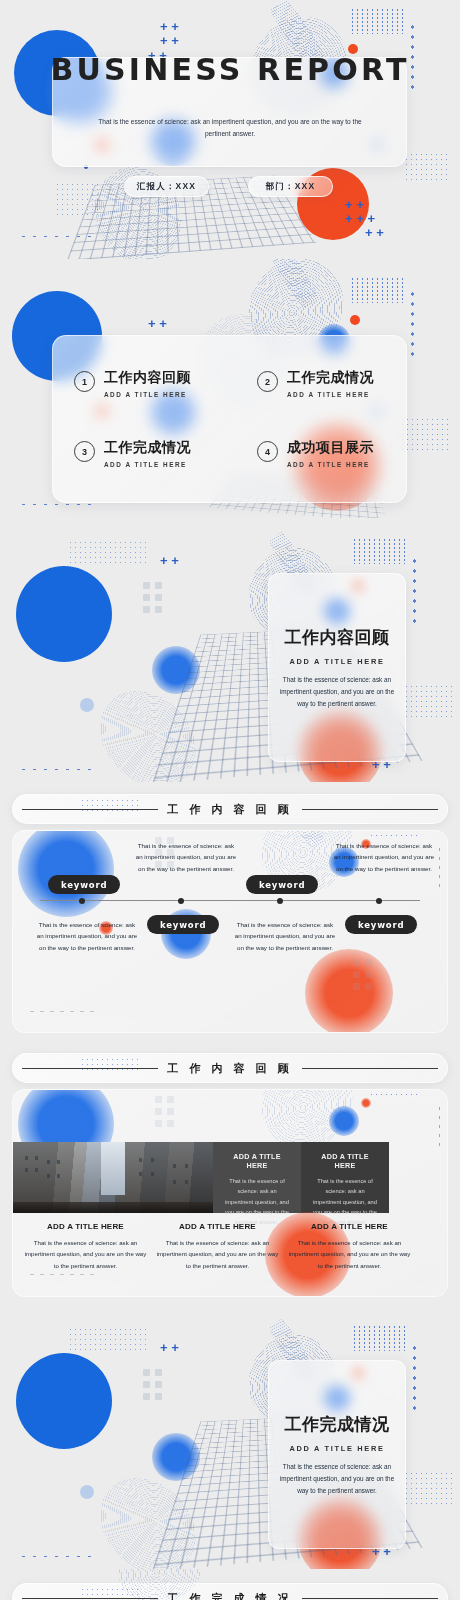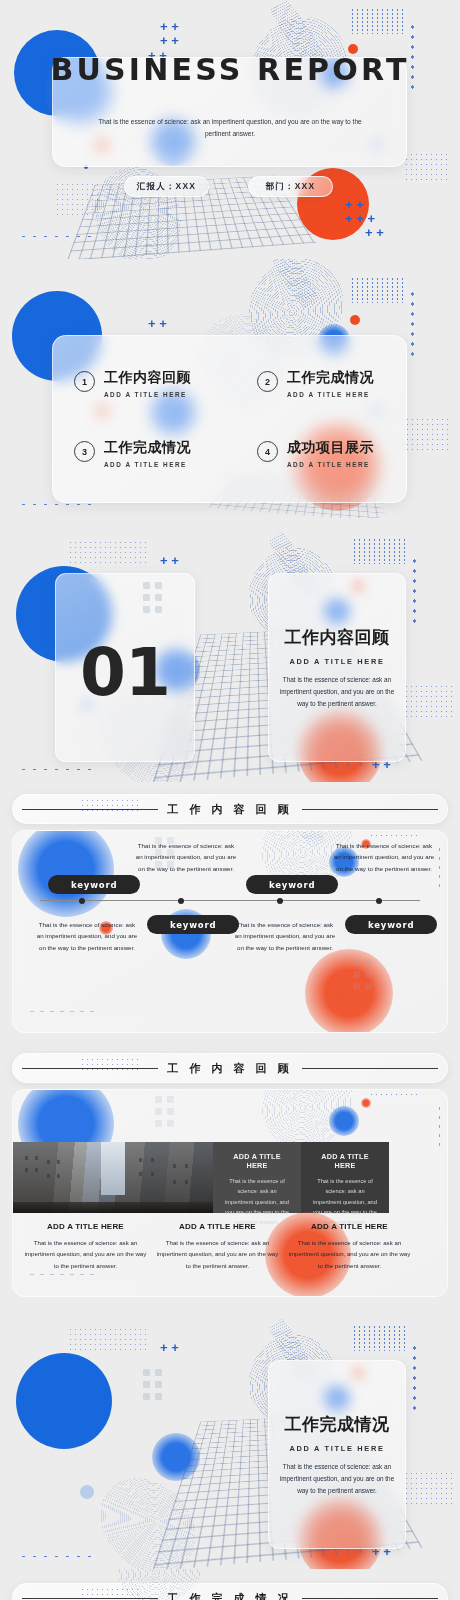--- a/index.html
+++ b/index.html
@@ -191,21 +191,21 @@
     background: linear-gradient(150deg, rgba(255,255,255,.50), rgba(255,255,255,.28));
     border: 1px solid rgba(255,255,255,.6);
     backdrop-filter: blur(6px); -webkit-backdrop-filter: blur(6px);
     overflow: hidden;
   }
 
   
   .tl-line { position: absolute; left: 40px; right: 40px; top: 118px; height: 1.2px; background: #8a8a8a; }
   .tl-node { position: absolute; width: 6px; height: 6px; border-radius: 50%; background: #2a2a2a; top: 115.5px; }
   .kw {
-    position: absolute; height: 19px; padding: 0 23px; border-radius: 10px; background: #262626;
+    position: absolute; height: 19px; padding: 0 13px; border-radius: 10px; background: #262626;
     display: flex; align-items: center; justify-content: center;
     color: #fff; font-size: 8.5px; font-weight: 800; letter-spacing: .8px;
     font-family: "DejaVu Sans", sans-serif;
   }
   .tl-txt { position: absolute; width: 102px; text-align: center; font-size: 6.2px; line-height: 1.85; color: #1d2836; }
 
   
   .photo {
     position: absolute; left: 0; top: 52px; width: 200px; height: 71px;
     background:
@@ -351,23 +351,20 @@
     <div class="swirl s2" style="left:96px;top:178px;width:104px;height:86px;opacity:.55"></div>
 
     <div class="dotgrid" style="left:352px;top:20px;width:56px;height:26px;background-image:radial-gradient(#2b5ec4 .7px, transparent .8px);background-size:5px 4px;"></div>
     <div class="dotgrid" style="left:412px;top:38px;width:4px;height:72px;background-image:radial-gradient(#2b5ec4 1.1px, transparent 1.2px);background-size:5px 10px;"></div>
     <div class="dotgrid" style="left:404px;top:166px;width:48px;height:34px;background-image:radial-gradient(#2b5ec4 .7px, transparent .8px);background-size:5px 5px;opacity:.55"></div>
     <div class="dotgrid" style="left:68px;top:22px;width:80px;height:26px;background-image:radial-gradient(#2b5ec4 .6px, transparent .7px);background-size:5px 5px;opacity:.5"></div>
     <div class="dotgrid" style="left:18px;top:249px;width:74px;height:5px;background-image:radial-gradient(#2b5ec4 1.6px, transparent 1.7px);background-size:11px 5px;"></div>
     <div class="plus" style="left:160px;top:36px;font-size:13px;">+ +</div>
     <div class="plus" style="left:372px;top:240px;font-size:13px;">+ +</div>
 
-    <div class="num-card">
-      <div class="big">01</div>
-    </div>
     <div class="dotblock" style="left:143px;top:64px;">
       <i></i>
         <i></i>
         <i></i>
         <i></i>
         <i></i>
         <i></i>
     </div>
 
     <div class="txt-card">

